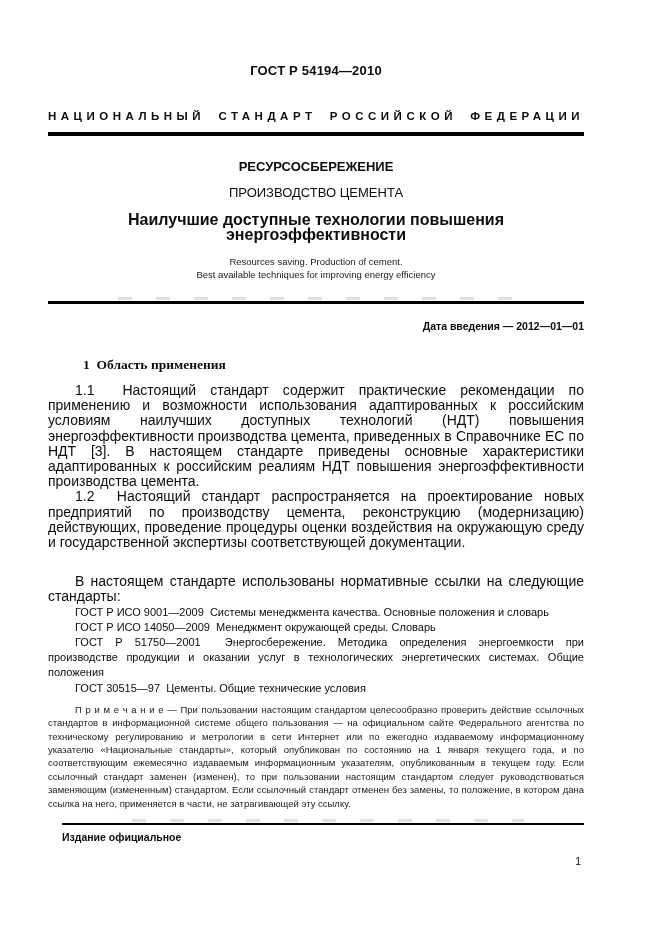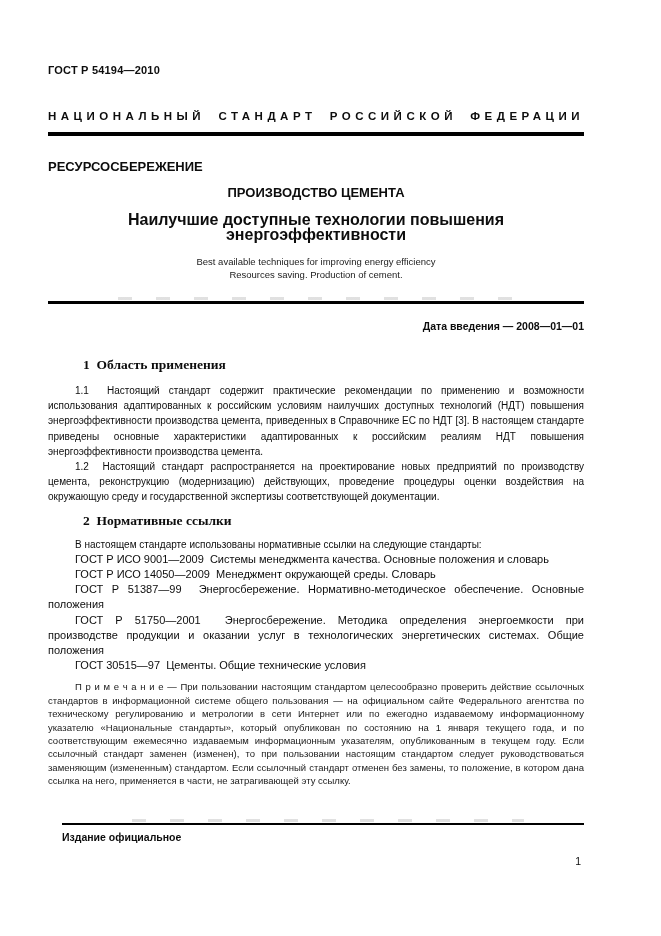--- a/index.html
+++ b/index.html
@@ -14,22 +14,22 @@
     height: 936px;
     margin: 0 auto;
     background: #ffffff;
     font-family: "Liberation Sans", sans-serif;
     color: #0d0d0d;
     box-sizing: border-box;
     padding: 63px 77px 0 48px;
     overflow: hidden;
   }
   .doc-number {
-    text-align: left;
-    font-size: 11px;
+    text-align: center;
+    font-size: 13px;
     font-weight: bold;
     line-height: 15px;
     letter-spacing: 0.2px;
   }
   .nat-std {
     margin-top: 31px;
     display: flex;
     justify-content: space-between;
     font-size: 11.5px;
     font-weight: bold;
@@ -48,30 +48,30 @@
   }
   .scan-artifact {
     height: 3px;
     margin: 0 60px 1px 70px;
     background: repeating-linear-gradient(90deg,
       rgba(120,120,120,0.45) 0 14px, rgba(120,120,120,0) 14px 38px);
     opacity: 0.5;
   }
   .title-caps1 {
     margin-top: 23px;
-    text-align: left;
+    text-align: center;
     font-size: 13px;
     font-weight: bold;
     line-height: 16px;
   }
   .title-caps2 {
     margin-top: 10px;
     text-align: center;
     font-size: 13px;
-    font-weight: bold;
+    font-weight: normal;
     line-height: 16px;
   }
   .subtitle {
     margin-top: 11px;
     text-align: center;
     font-size: 16px;
     font-weight: bold;
     line-height: 15px;
   }
   .english {
@@ -93,27 +93,27 @@
     margin-top: 24px;
     padding-left: 27px;
     font-size: 13.5px;
     font-weight: bold;
     line-height: 16px;
     font-family: Liberation Serif, serif;
   }
   .section-heading.second { margin-top: 8px; }
   .body-par {
     margin: 0;
-    font-size: 10px;
+    font-size: 14px;
     line-height: 15.2px;
     text-align: justify;
     text-indent: 27px;
   }
   .body-par.first { margin-top: 10px; }
-  .refs-intro { margin-top: 4px; }
+  .refs-intro { margin-top: 24px; }
   .ref-item {
     margin: 0;
     font-size: 11px;
     line-height: 15.2px;
     text-align: justify;
     text-indent: 27px;
   }
   .note {
     margin: 0;
     margin-top: 7px;
@@ -159,39 +159,37 @@
     <span>РОССИЙСКОЙ</span>
     <span>ФЕДЕРАЦИИ</span>
   </div>
 
   <div class="rule-thick"></div>
 
   <div class="title-caps1">РЕСУРСОСБЕРЕЖЕНИЕ</div>
   <div class="title-caps2">ПРОИЗВОДСТВО ЦЕМЕНТА</div>
   <div class="subtitle">Наилучшие доступные технологии повышения энергоэффективности</div>
   <div class="english">
+    <div>Resources saving. Production of cement.</div>
     <div>Best available techniques for improving energy efficiency</div>
-    <div>Resources saving. Production of cement.</div>
   </div>
 
   <div class="scan-artifact" style="margin-top:16px;"></div>
   <div class="rule-thick2" style="margin-top:0;"></div>
 
-  <div class="effective-date">Дата введения — 2008—01—01</div>
+  <div class="effective-date">Дата введения — 2012—01—01</div>
 
   <h2 class="section-heading">1&nbsp; Область применения</h2>
   <p class="body-par first">1.1&nbsp; Настоящий стандарт содержит практические рекомендации по применению и возможности использования адаптированных к российским условиям наилучших доступных технологий (НДТ) повышения энергоэффективности производства цемента, приведенных в Справочнике ЕС по НДТ [3]. В настоящем стандарте приведены основные характеристики адаптированных к российским реалиям НДТ повышения энергоэффективности производства цемента.</p>
   <p class="body-par">1.2&nbsp; Настоящий стандарт распространяется на проектирование новых предприятий по производству цемента, реконструкцию (модернизацию) действующих, проведение процедуры оценки воздействия на окружающую среду и государственной экспертизы соответствующей документации.</p>
 
-  <h2 class="section-heading second">2&nbsp; Нормативные ссылки</h2>
   <p class="body-par refs-intro">В настоящем стандарте использованы нормативные ссылки на следующие стандарты:</p>
 
   <p class="ref-item">ГОСТ Р ИСО 9001—2009&nbsp; Системы менеджмента качества. Основные положения и словарь</p>
   <p class="ref-item">ГОСТ Р ИСО 14050—2009&nbsp; Менеджмент окружающей среды. Словарь</p>
-  <p class="ref-item">ГОСТ Р 51387—99&nbsp; Энергосбережение. Нормативно-методическое обеспечение. Основные положения</p>
   <p class="ref-item">ГОСТ Р 51750—2001&nbsp; Энергосбережение. Методика определения энергоемкости при производстве продукции и оказании услуг в технологических энергетических системах. Общие положения</p>
   <p class="ref-item">ГОСТ 30515—97&nbsp; Цементы. Общие технические условия</p>
 
   <p class="note">П р и м е ч а н и е — При пользовании настоящим стандартом целесообразно проверить действие ссылочных стандартов в информационной системе общего пользования — на официальном сайте Федерального агентства по техническому регулированию и метрологии в сети Интернет или по ежегодно издаваемому информационному указателю «Национальные стандарты», который опубликован по состоянию на 1 января текущего года, и по соответствующим ежемесячно издаваемым информационным указателям, опубликованным в текущем году. Если ссылочный стандарт заменен (изменен), то при пользовании настоящим стандартом следует руководствоваться заменяющим (измененным) стандартом. Если ссылочный стандарт отменен без замены, то положение, в котором дана ссылка на него, применяется в части, не затрагивающей эту ссылку.</p>
 
   <div class="footer">
     <div class="scan-artifact"></div>
     <div class="rule-thin"></div>
     <div class="edition-label">Издание официальное</div>
     <div class="page-number">1</div>

